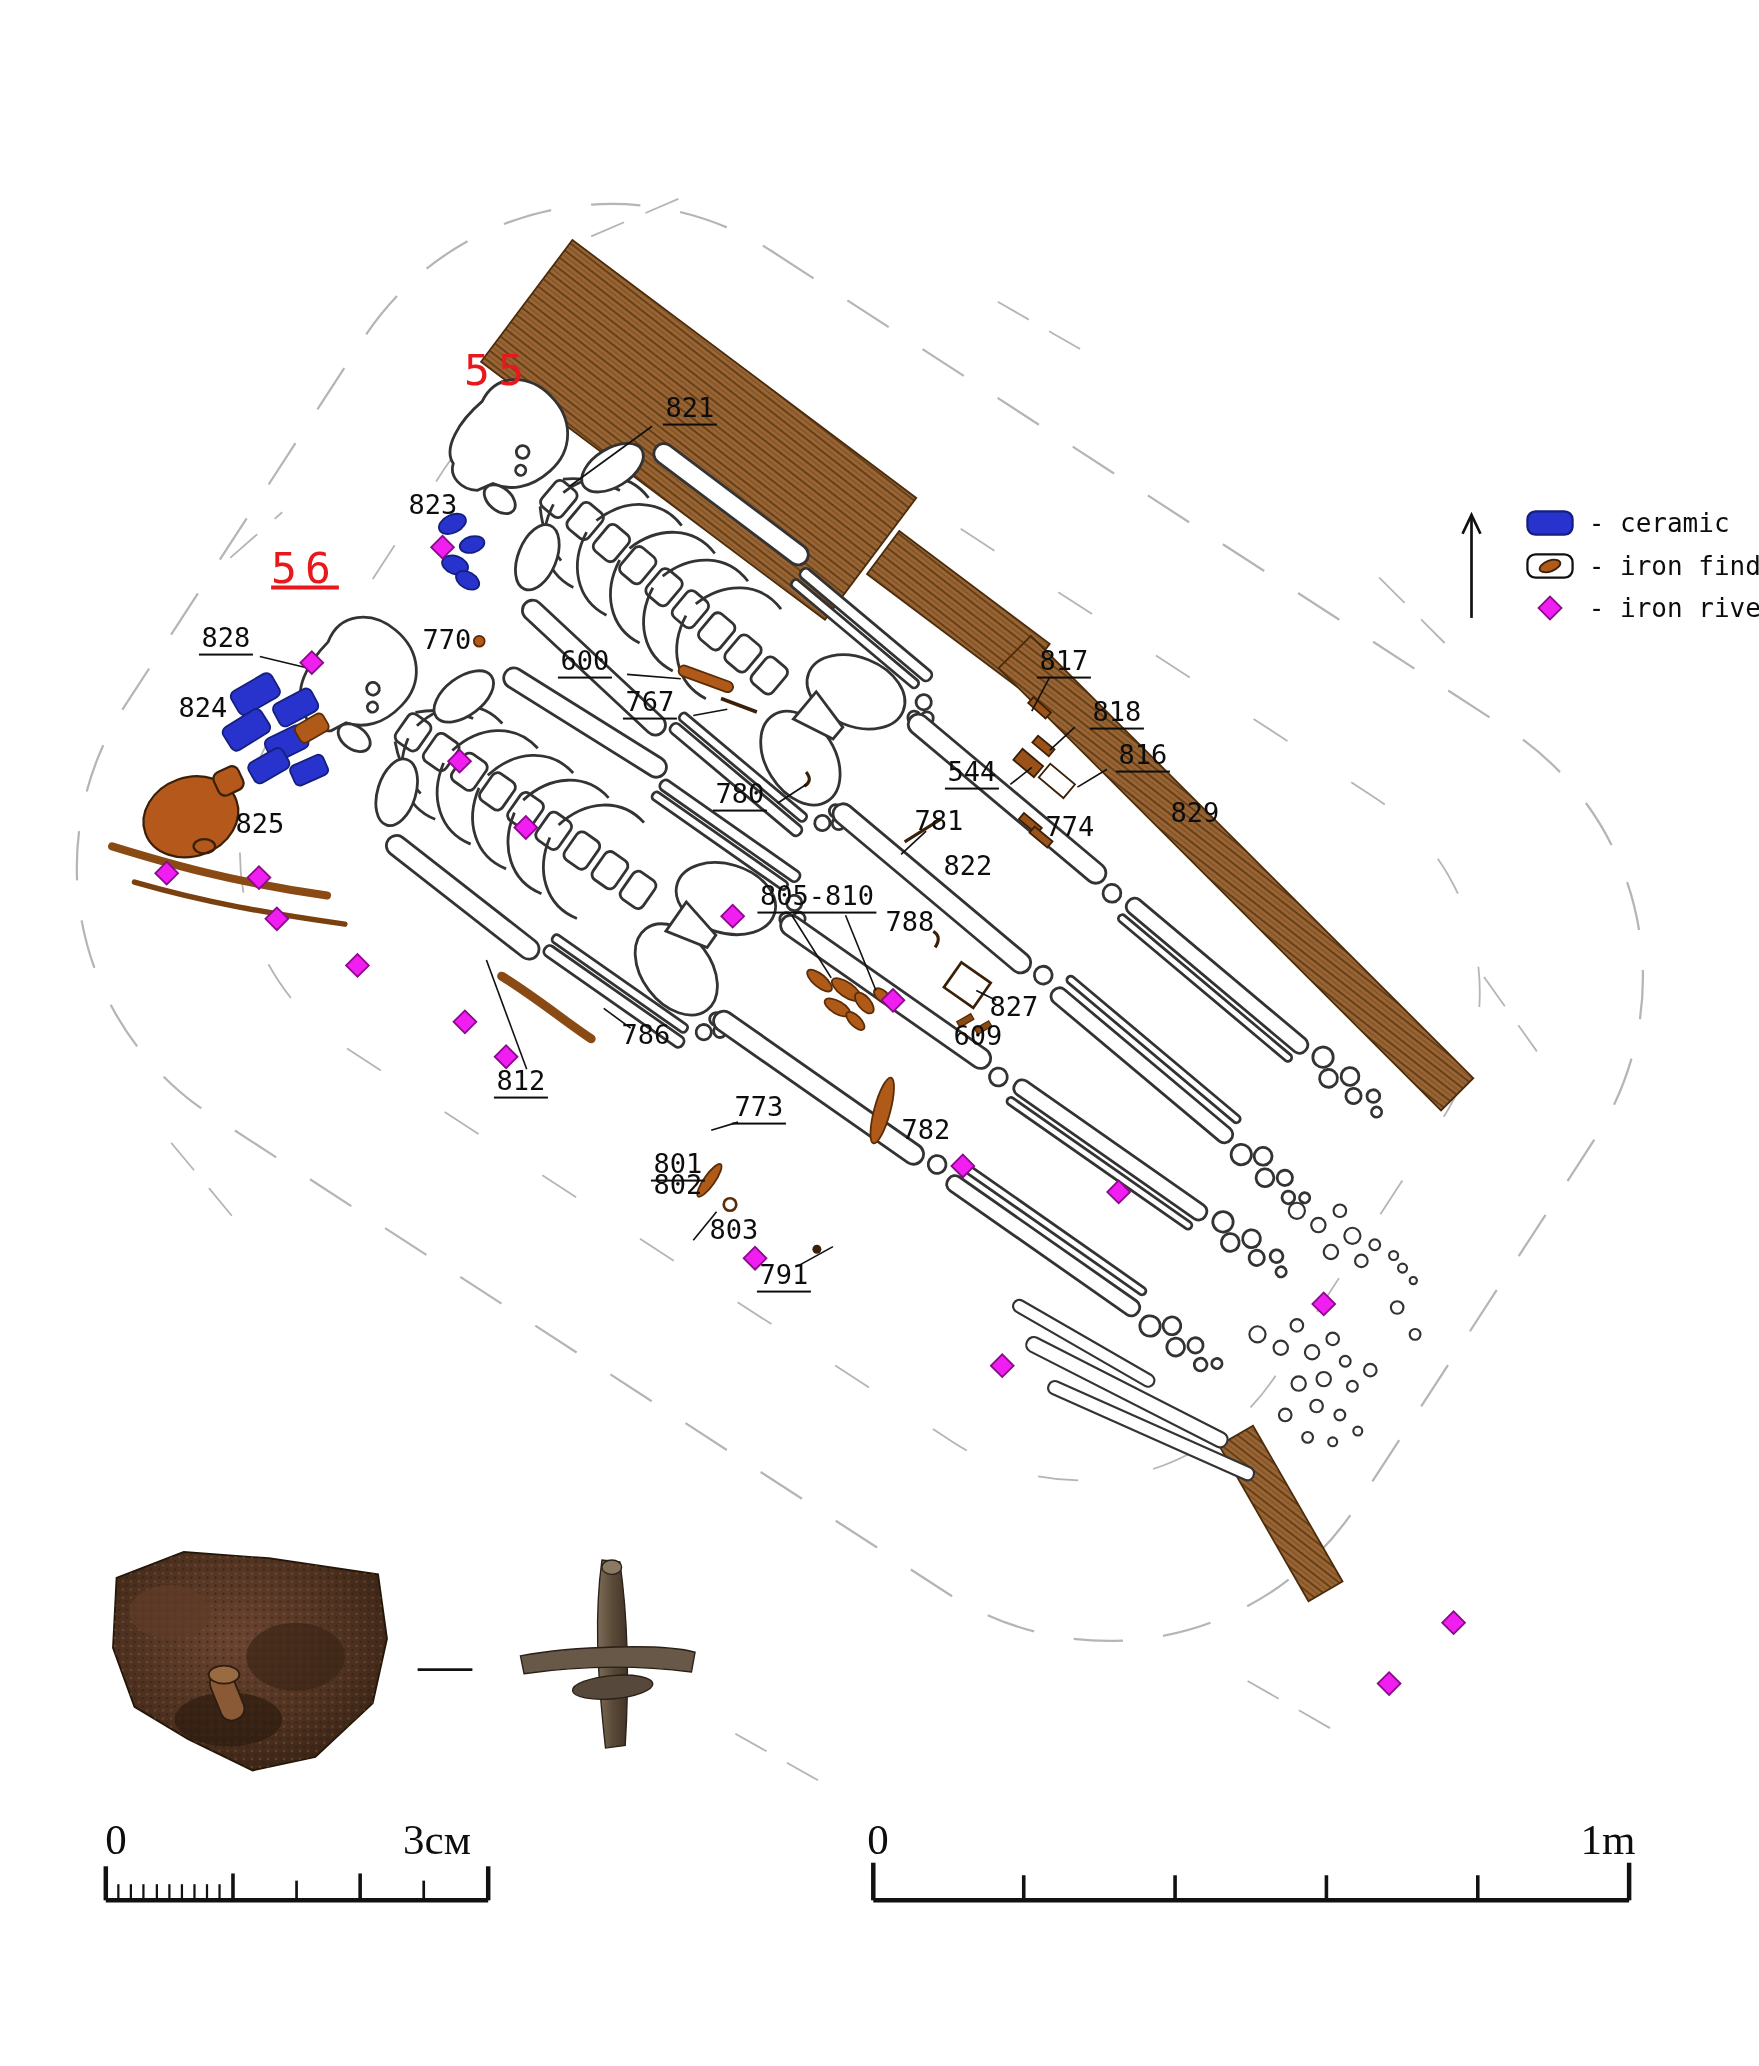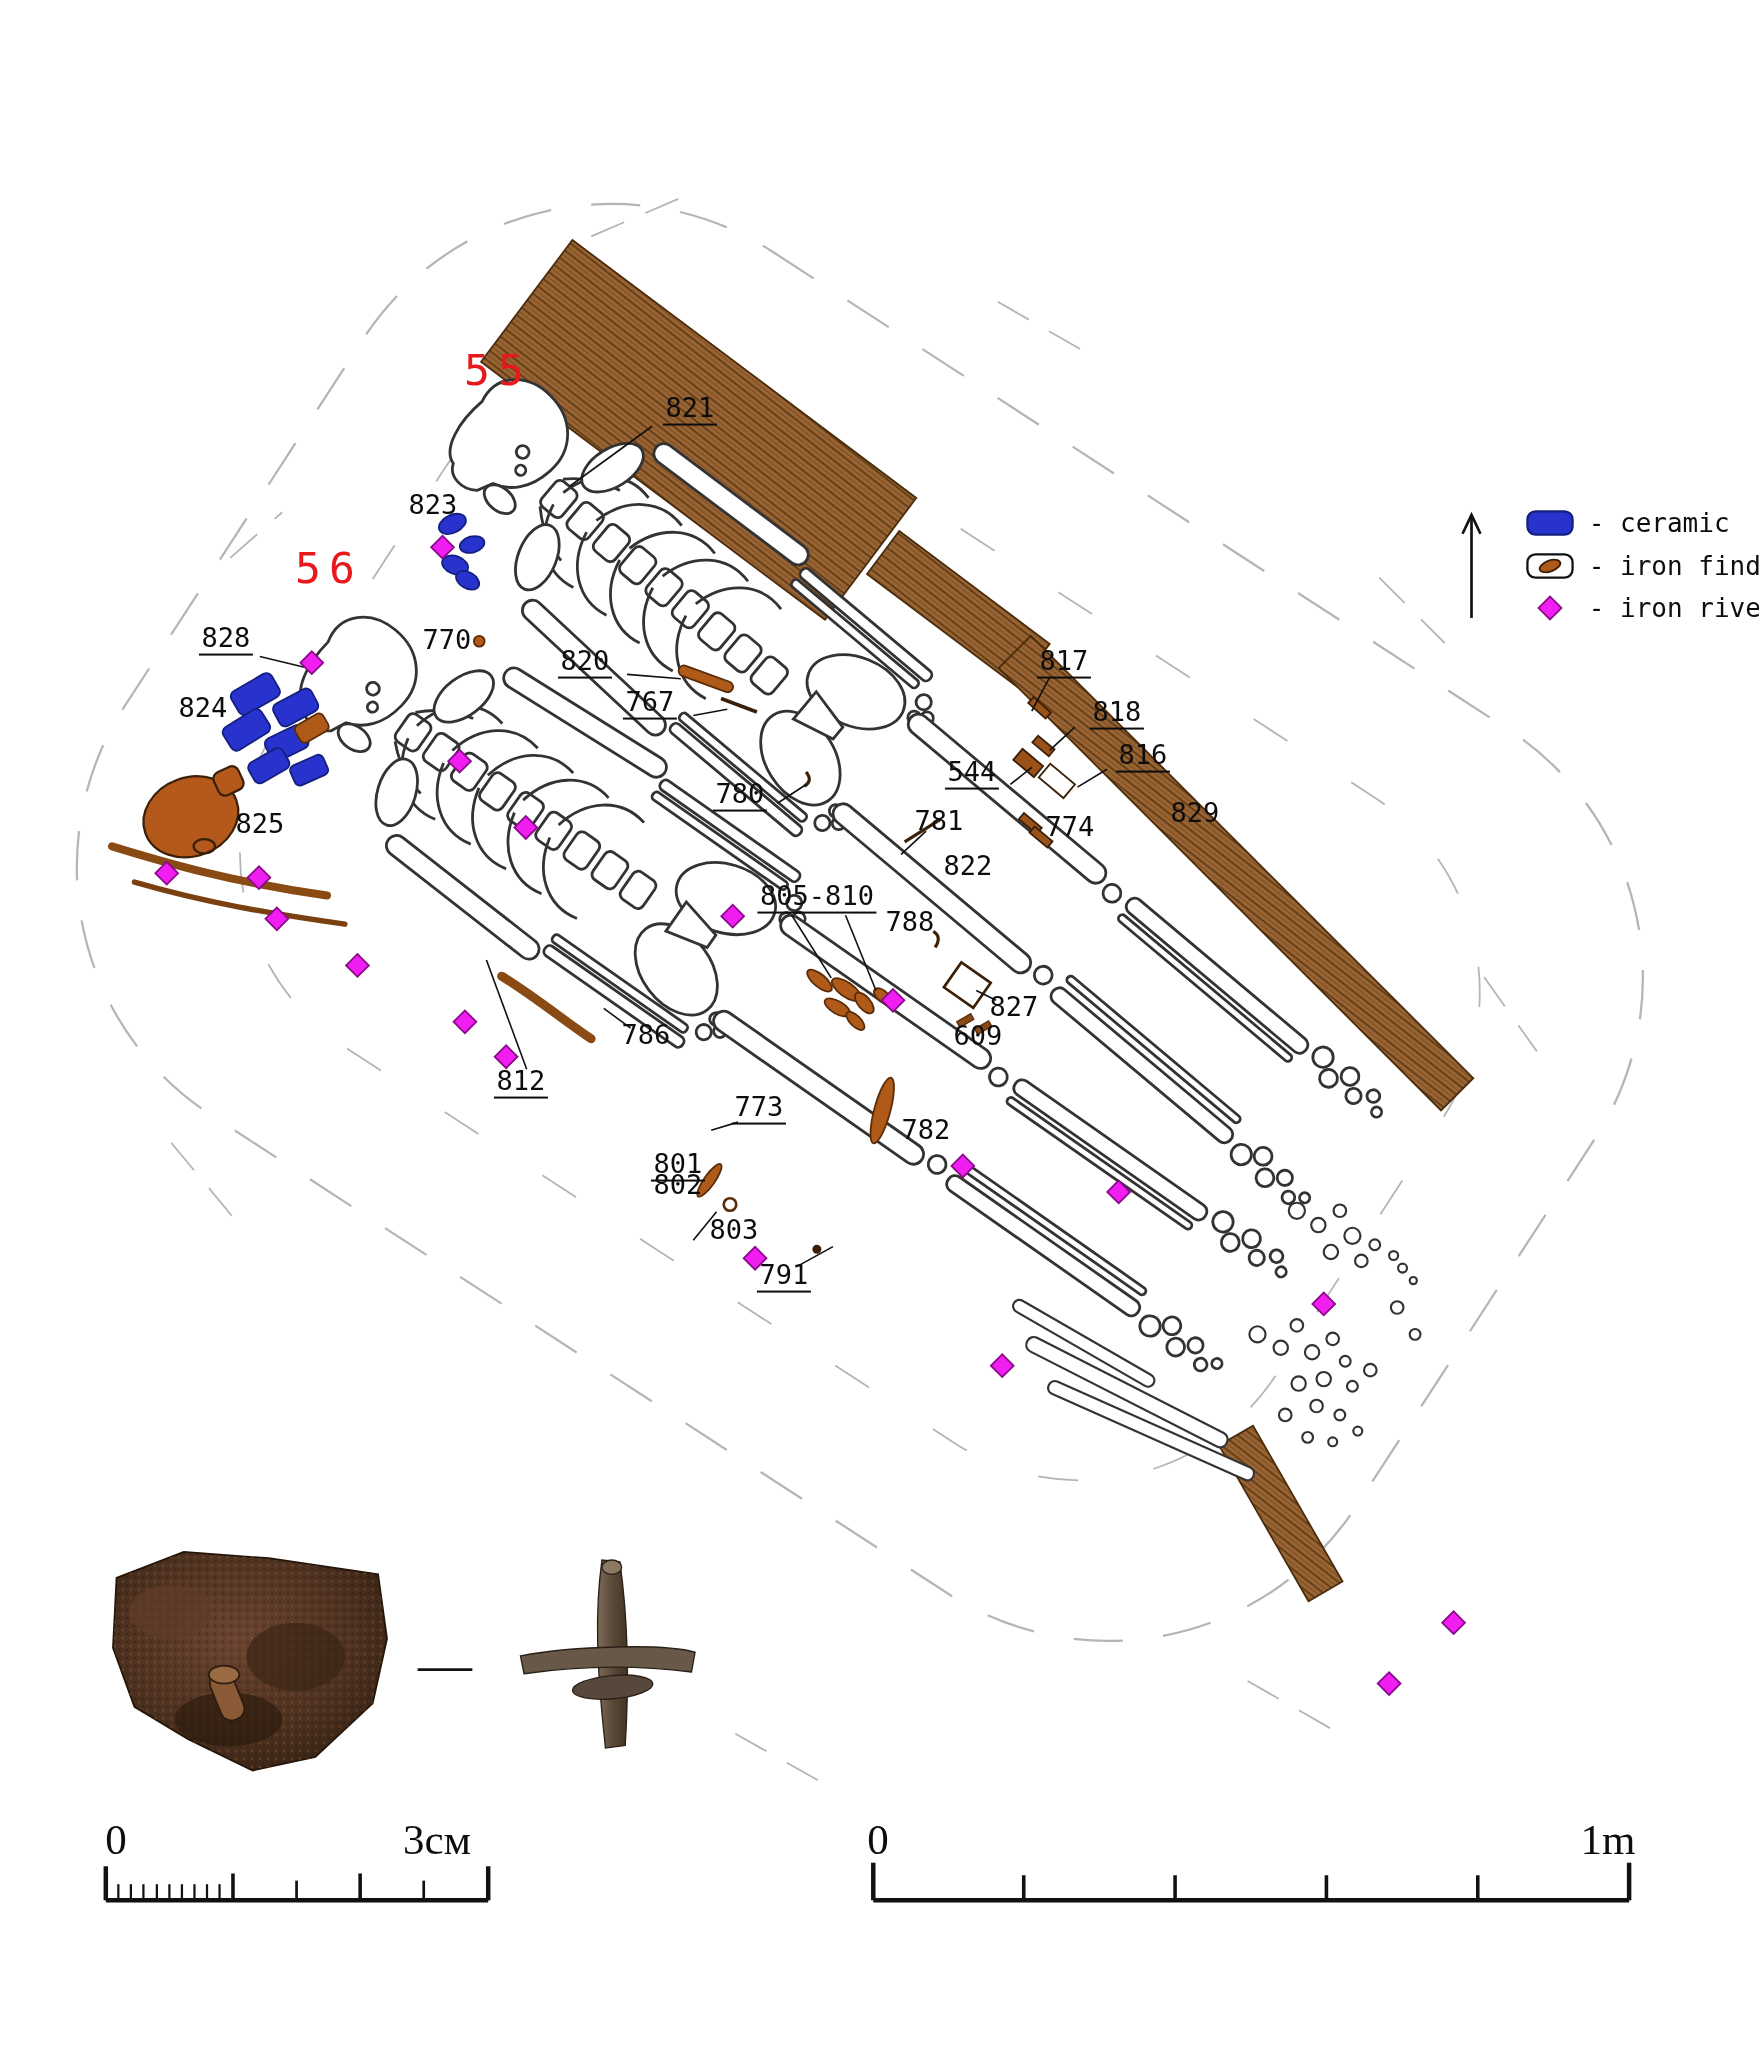--- a/index.html
+++ b/index.html
@@ -363,26 +363,26 @@
     <span class="legend-label">- iron rivet</span>
   </div>
 
   <div class="scale-num" style="left:116px;top:1861px">0</div>
   <div class="scale-num" style="left:437px;top:1861px">3см</div>
   <div class="scale-num" style="left:878px;top:1861px">0</div>
   <div class="scale-num" style="left:1608px;top:1861px">1m</div>
 
   <div class="photo-dash" style="left:445px;top:1664px">—</div>
 <div class="burial-label" style="left: 498px; top: 370px;">55</div>
-      <div class="burial-label" style="left: 329px; top: 568px;">56</div>
+      <div class="burial-label" style="left: 305px; top: 568px; text-decoration: underline;">56</div>
       <div class="find-label u" style="left: 690px; top: 411px;">821</div>
       <div class="find-label" style="left: 433px; top: 506px;">823</div>
       <div class="find-label u" style="left: 226px; top: 641px;">828</div>
       <div class="find-label" style="left: 447px; top: 641px;">770</div>
-      <div class="find-label u" style="left: 585px; top: 664px;">820</div>
+      <div class="find-label u" style="left: 585px; top: 664px;">600</div>
       <div class="find-label u" style="left: 650px; top: 705px;">767</div>
       <div class="find-label u" style="left: 1064px; top: 664px;">817</div>
       <div class="find-label u" style="left: 1117px; top: 715px;">818</div>
       <div class="find-label u" style="left: 1143px; top: 758px;">816</div>
       <div class="find-label" style="left: 203px; top: 709px;">824</div>
       <div class="find-label u" style="left: 972px; top: 775px;">544</div>
       <div class="find-label u" style="left: 740px; top: 797px;">780</div>
       <div class="find-label" style="left: 1195px; top: 814px;">829</div>
       <div class="find-label" style="left: 260px; top: 825px;">825</div>
       <div class="find-label" style="left: 939px; top: 822px;">781</div>

